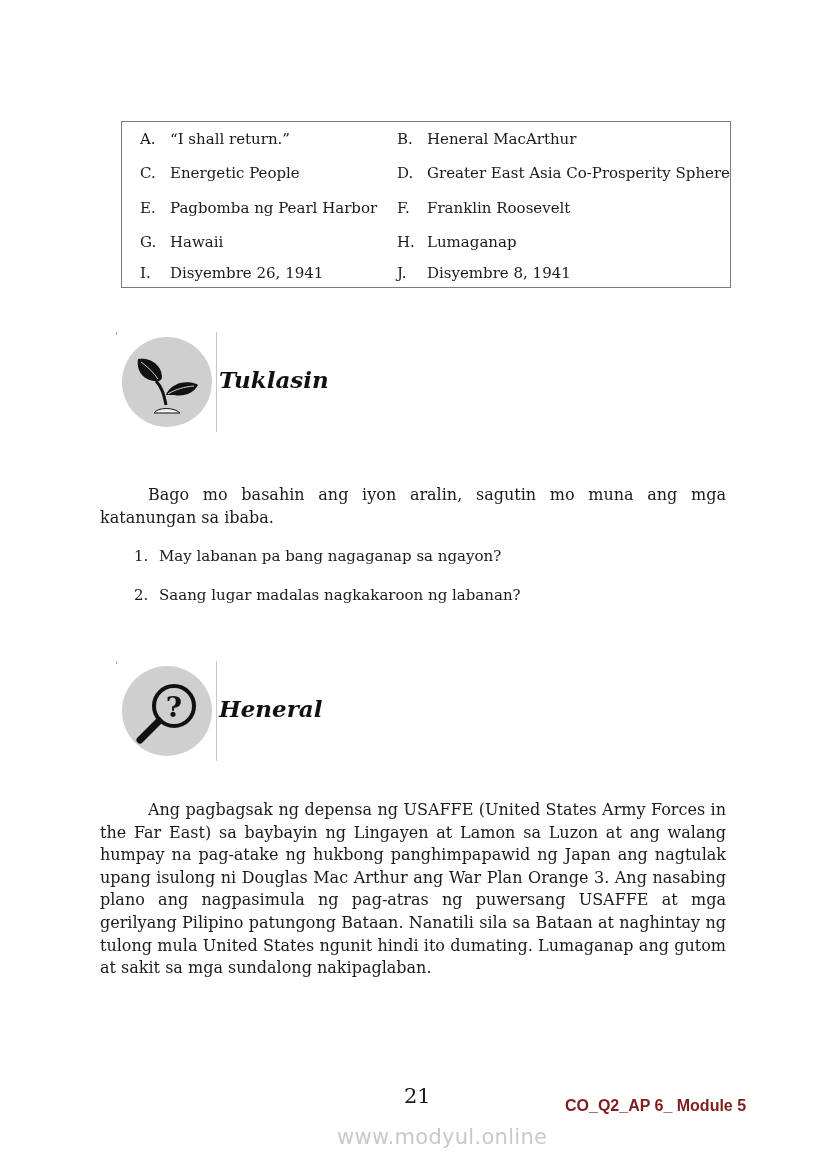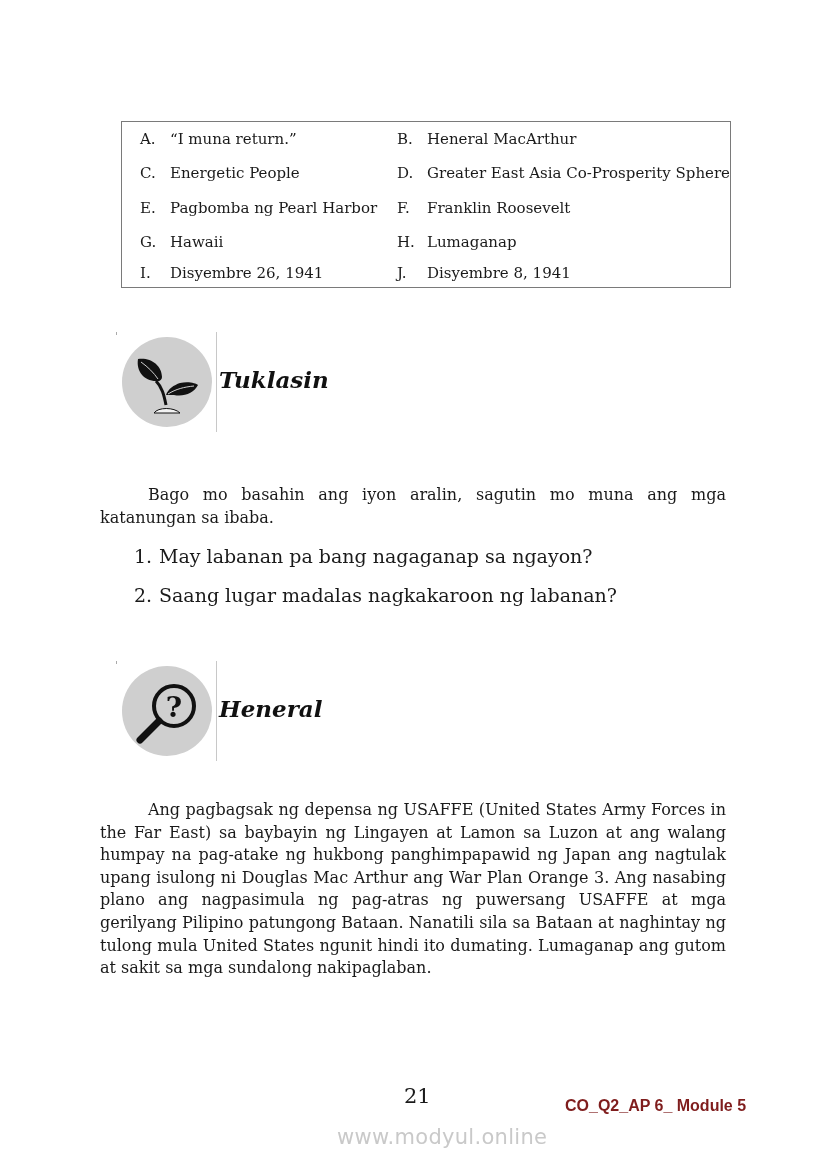--- a/index.html
+++ b/index.html
@@ -17,34 +17,34 @@
   .section-header .tick { position: absolute; left: 0; top: 0; width: 1px; height: 3px; background: #aaa; }
   .section-header .circle { position: absolute; left: 6px; top: 5px; width: 90px; height: 90px;
                             border-radius: 50%; background: #cfcfcf; }
   .section-header .vline { position: absolute; left: 100px; top: 0; width: 1px; height: 100px; background: #c8c8c8; }
   .section-header .title { position: absolute; left: 103px; top: 34px; font-family: "DejaVu Serif", serif;
                            font-weight: bold; font-style: italic; font-size: 23px; color: #111; }
   .section-header svg { position: absolute; left: 6px; top: 5px; }
 
   .para { position: absolute; left: 100px; width: 626px; font-size: 16px; line-height: 22.6px;
           text-align: justify; text-indent: 48px; margin: 0; }
-  .list-item { position: absolute; left: 134px; font-size: 19px; line-height: 20px; white-space: nowrap; }
+  .list-item { position: absolute; left: 134px; font-size: 15px; line-height: 20px; white-space: nowrap; }
   .list-item .num { display: inline-block; width: 25px; }
 
   .page-number { position: absolute; left: 404px; top: 1084px; font-size: 21px; }
   .module-code { position: absolute; left: 565px; top: 1097px; font-family: Liberation Sans, sans-serif;
                  font-weight: bold; font-size: 16px; color: #7f1d1d; }
   .watermark { position: absolute; left: 337px; top: 1125px; font-family: "DejaVu Sans", sans-serif;
                font-size: 21px; color: #c9c9c9; letter-spacing: 0.3px; }
 </style>
 </head>
 <body>
 
 <div class="choices-table">
-  <div class="choice col-left" style="top:8px"><span class="letter">A.</span><span>“I muna return.”</span></div>
+  <div class="choice col-left" style="top:8px"><span class="letter">A.</span><span>“I shall return.”</span></div>
   <div class="choice col-right" style="top:8px"><span class="letter">B.</span><span>Heneral MacArthur</span></div>
 
   <div class="choice col-left" style="top:42px"><span class="letter">C.</span><span>Energetic People</span></div>
   <div class="choice col-right" style="top:42px"><span class="letter">D.</span><span>Greater East Asia Co-Prosperity Sphere</span></div>
 
   <div class="choice col-left" style="top:77px"><span class="letter">E.</span><span>Pagbomba ng Pearl Harbor</span></div>
   <div class="choice col-right" style="top:77px"><span class="letter">F.</span><span>Franklin Roosevelt</span></div>
 
   <div class="choice col-left" style="top:111px"><span class="letter">G.</span><span>Hawaii</span></div>
   <div class="choice col-right" style="top:111px"><span class="letter">H.</span><span>Lumaganap</span></div>

